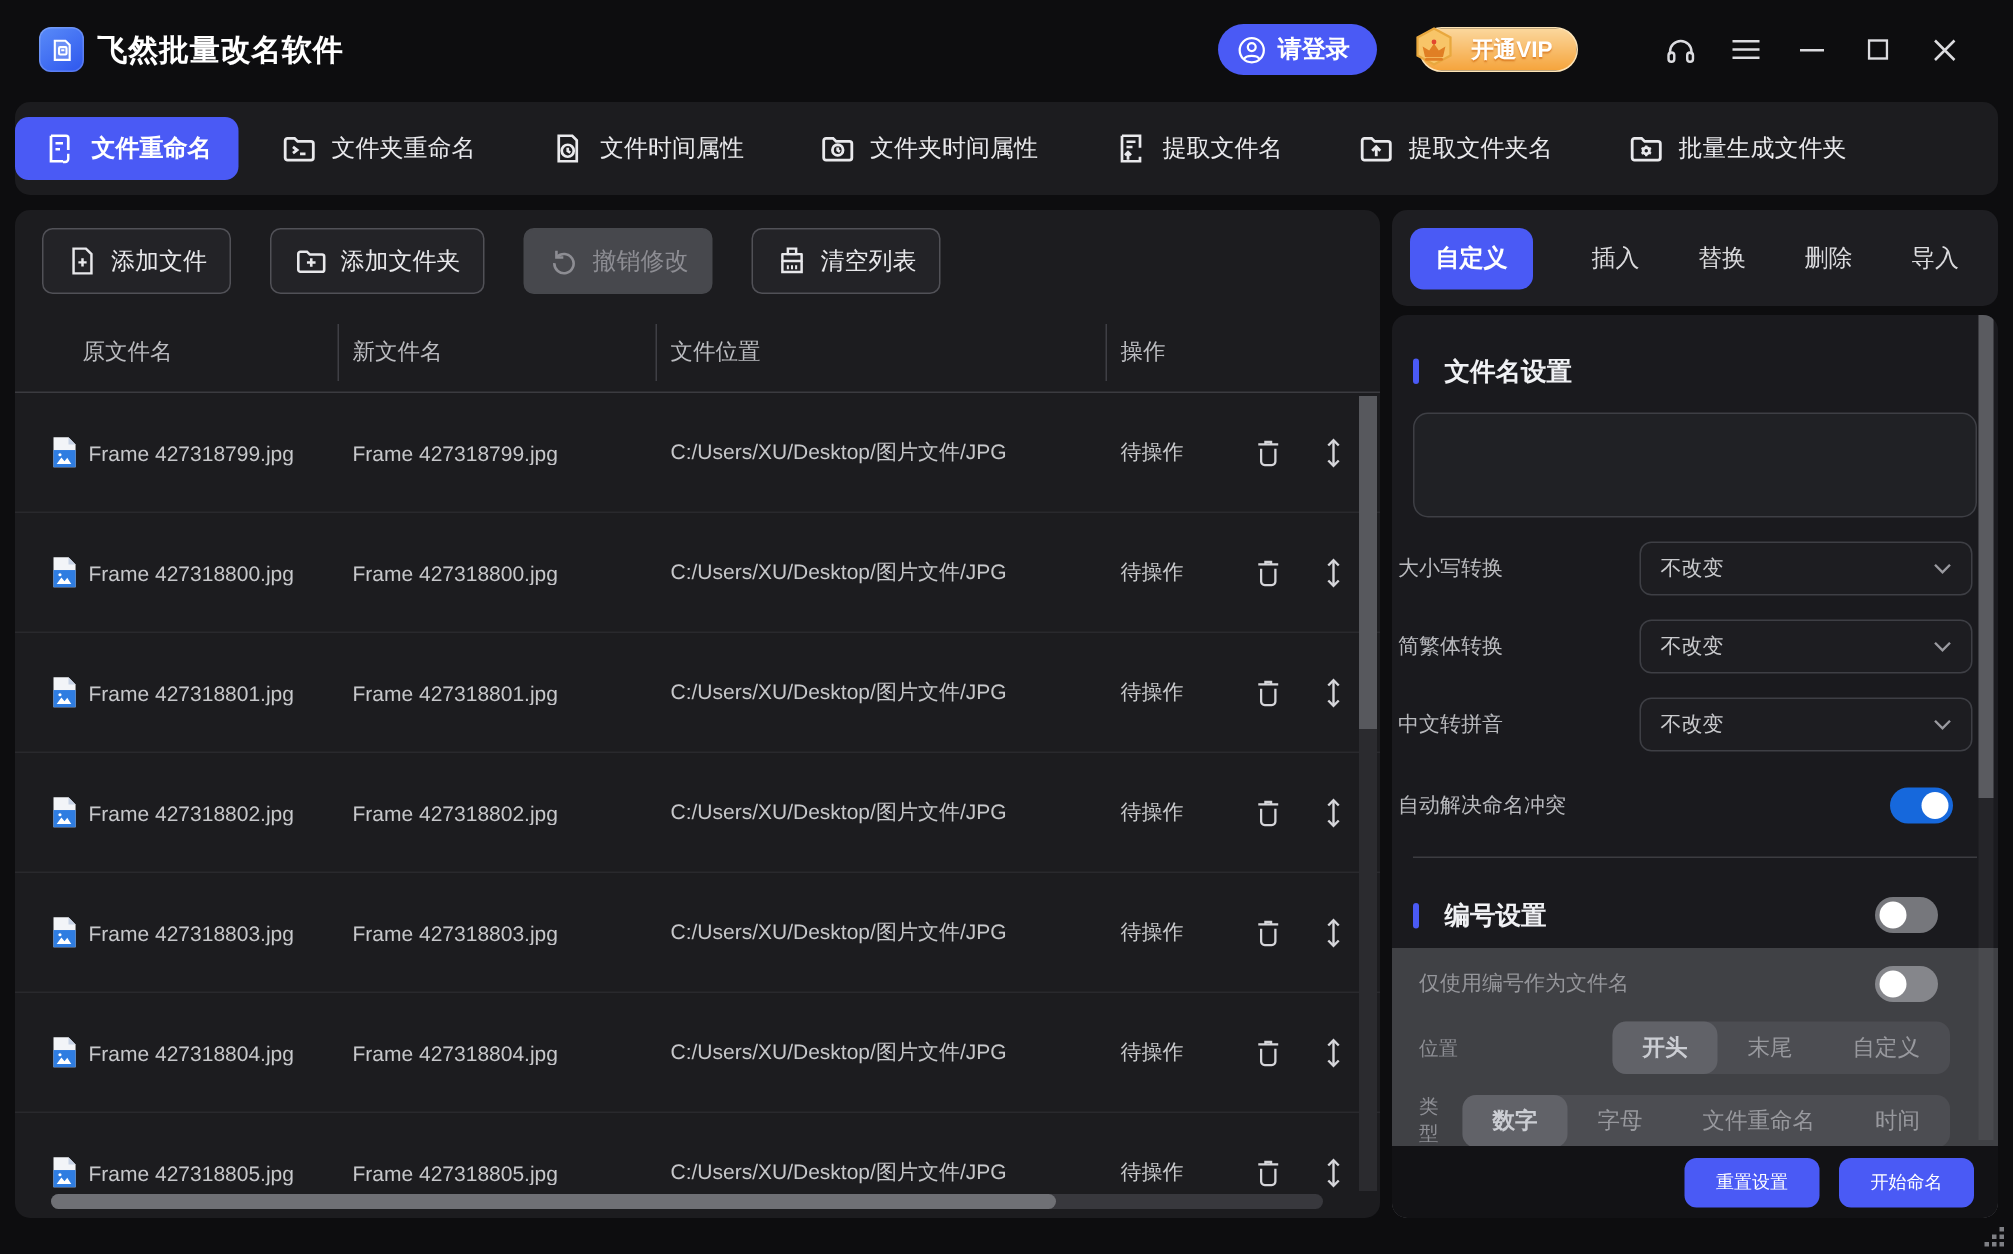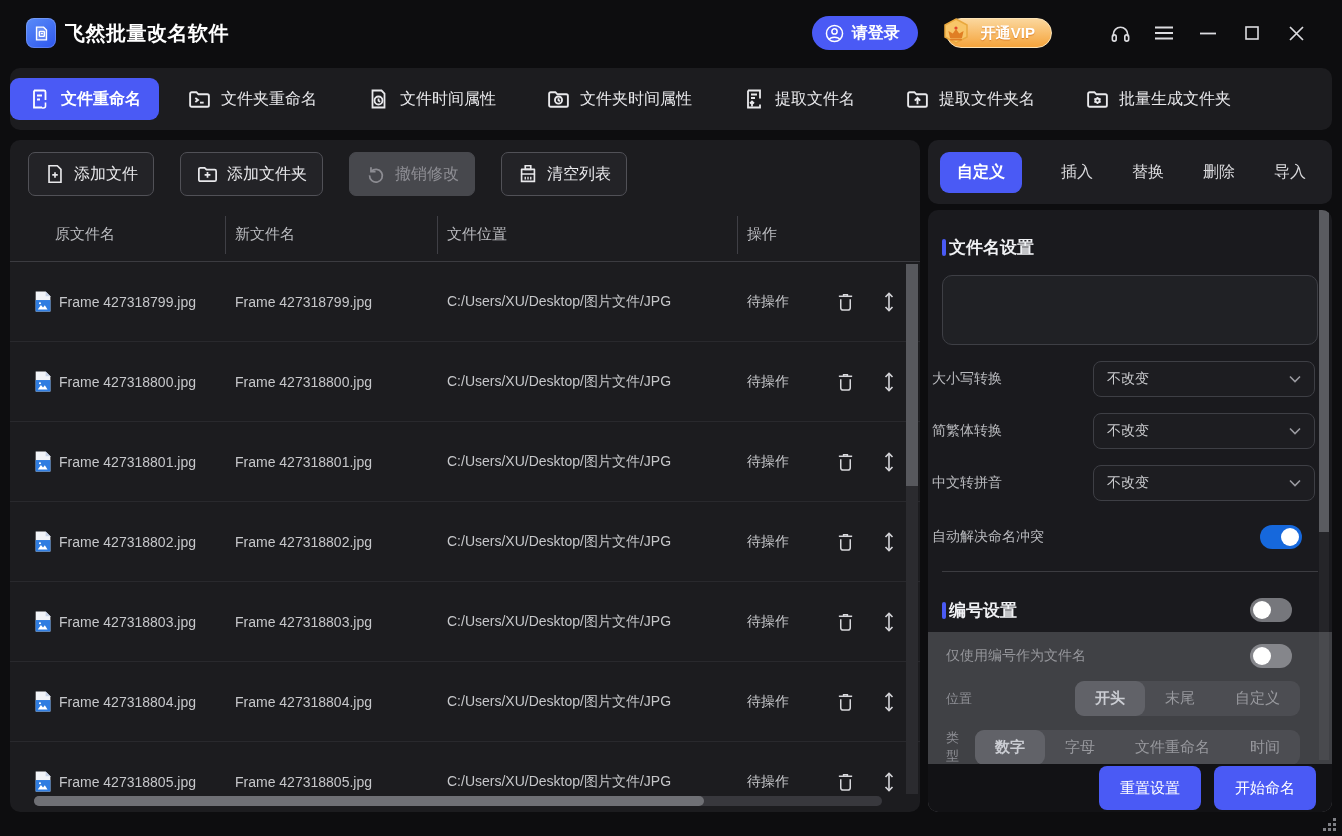--- a/index.html
+++ b/index.html
@@ -54,21 +54,21 @@
   .hscroll { position:absolute; left:24px; right:38px; bottom:6px; height:10px; background:#38383d; border-radius:5px; }
   .hthumb { position:absolute; left:0; top:0; height:100%; width:79%; background:#6f7075; border-radius:5px; }
 
   
   .ptabs { position:absolute; left:928px; top:140px; width:404px; height:64px; background:#1e1e22; border-radius:10px;
            display:flex; align-items:center; justify-content:space-between; padding:0 26px 0 12px; }
   .ptab { font-size:16px; color:#dadadd; }
   .ptab.active { background:var(--accent,#4a5af5); color:#fff; font-weight:bold; border-radius:9px; padding:10px 17px; }
   .right-panel { position:absolute; left:928px; top:210px; width:404px; bottom:24px; background:#1a1a1e;
                  border-radius:10px; overflow:hidden; }
-  .sec-row { display:flex; align-items:center; gap:3px; margin:26px 14px 0; }
+  .sec-row { display:flex; align-items:center; gap:17px; margin:26px 14px 0; }
   .sec-bar { width:4px; height:17px; border-radius:2px; background:var(--accent,#4a5af5); }
   .sec-title { font-size:17px; font-weight:bold; color:#f0f1f4; }
   .sec-row .toggle { margin-left:auto; margin-right:26px; }
   .ta { display:block; margin:16px 14px 0; width:376px; height:70px; resize:none; background:#202125;
         border:1px solid #3e3f45; border-radius:10px; outline:none; color:#dcdce0; padding:8px 10px; font-size:14px; }
   .form-row { display:flex; align-items:center; margin:16px 4px 0;text-align:center; }
   .form-row:first-of-type { margin-top:18px; }
   .flabel { font-size:14px; color:#b9babe; }
   .select { margin-left:auto; margin-right:13px; width:222px; height:36px; display:flex; align-items:center;
             justify-content:space-between; padding:0 13px; border:1px solid #3e3f45; border-radius:8px;
@@ -88,21 +88,21 @@
   .drow .toggle.dim { margin-left:auto; margin-right:22px; }
   .seg { display:flex; align-items:center; background:#4c4d52; border-radius:9px; }
   .seg-opt { padding:8px 20px; font-size:15px; color:#98999e; border-radius:9px; white-space:nowrap; }
   .seg-opt.sel { background:#616268; color:#cbcdd3; font-weight:bold; }
   .seg.pos { margin-left:auto; margin-right:14px; }
   .seg.typ { flex:1; justify-content:space-between; margin-left:14px; margin-right:14px; }
   .dlabel-sm { font-size:13px; color:#8e8f95; }
   .action-bar { position:absolute; left:0; right:0; bottom:0; height:48px; background:#121215; z-index:3;
                 display:flex; align-items:center; justify-content:flex-end; gap:13px; padding:0 16px;
                 border-radius:0 0 10px 10px; }
-  .act { height:44px; padding:0 21px; border-radius:8px; background:var(--accent,#4a5af5); color:#fff; font-size:15px; }
+  .act { height:33px; padding:0 21px; border-radius:8px; background:var(--accent,#4a5af5); color:#fff; font-size:12px; }
   .pscroll { position:absolute; right:3px; top:0; bottom:52px; width:10px; background:rgba(255,255,255,.05); z-index:4; }
   .pthumb { position:absolute; top:0; left:0; width:100%; height:322px; background:#5a5b60; }
 
   
   .resize-grip { position:absolute; right:4px; bottom:3px; width:15px; height:15px;
                  display:grid; grid-template-columns:repeat(3,3px); grid-template-rows:repeat(3,3px); gap:2px; }
   .grip-dot { background:#7e7f84; }
   .grip-dot.empty { background:transparent; }
 </style>
 </head>

